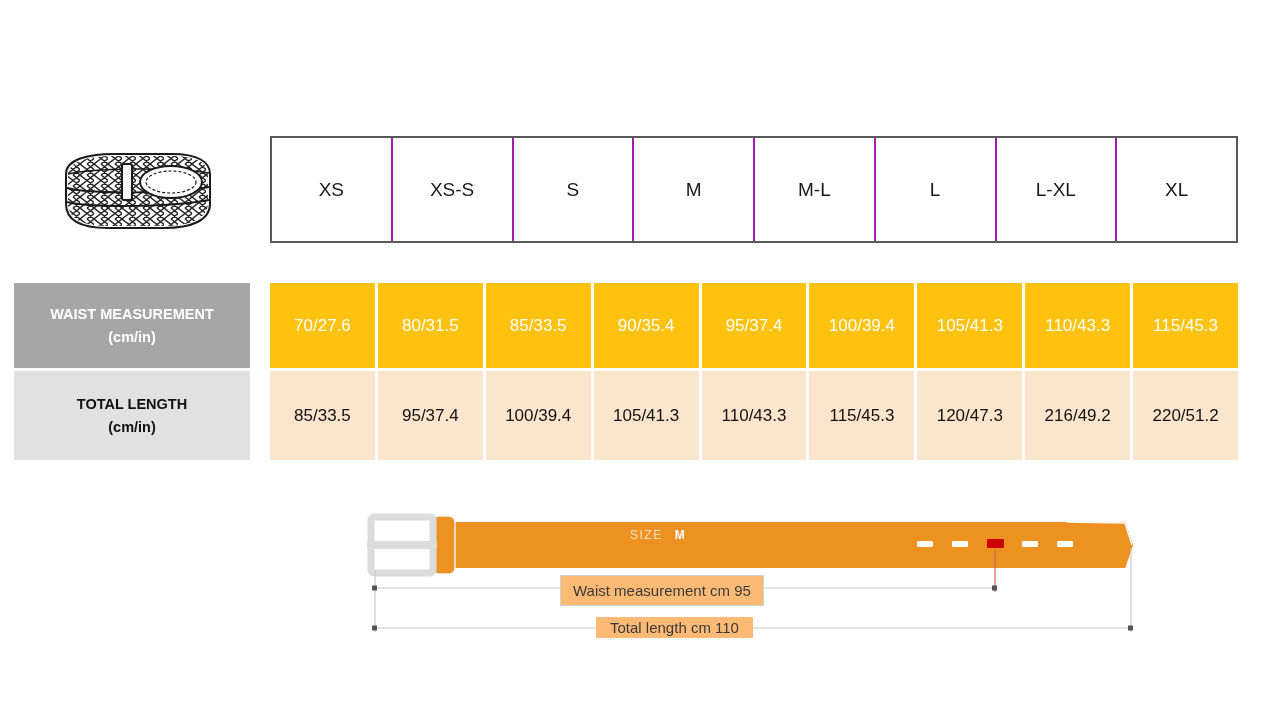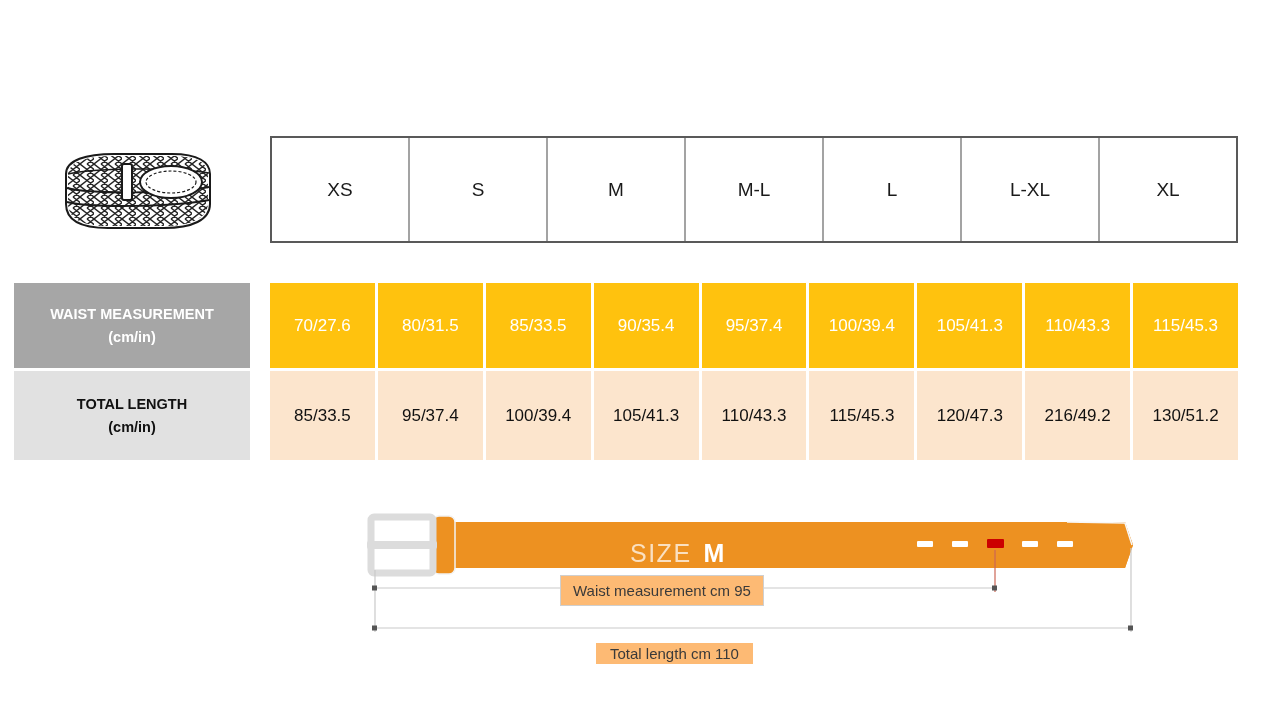--- a/index.html
+++ b/index.html
@@ -37,21 +37,21 @@
     box-sizing: border-box;
     background: #ffffff;
   }
   .size-header-cell {
     flex: 1 1 0;
     display: flex;
     align-items: center;
     justify-content: center;
     font-size: 19px;
     color: #1a1a1a;
-    border-right: 2px solid #a3a3a3;
+    border-right: 2px solid #a21caf;
     box-sizing: border-box;
   }
   .size-header-cell:last-child { border-right: none; }
 
   
   #measure-block {
     position: absolute;
     left: 14px;
     top: 283px;
     width: 1224px;
@@ -102,22 +102,22 @@
   #belt-diagram {
     position: absolute;
     left: 355px;
     top: 500px;
     width: 800px;
     height: 150px;
   }
   #size-badge {
     position: absolute;
     left: 275px;
-    top: 39px;
-    font-size: 25px;
+    top: 28px;
+    font-size: 12px;
     letter-spacing: 1.5px;
     white-space: nowrap;
     pointer-events: none;
   }
   #size-badge .size-word { color: rgba(255,255,255,0.72); }
   #size-badge .size-value { color: #ffffff; font-weight: bold; margin-left: 12px; letter-spacing: 0.5px; }
 
   .dim-label {
     position: absolute;
     font-size: 15px;
@@ -128,21 +128,20 @@
   #waist-dim-label {
     left: 205px;
     top: 75px;
     padding: 6px 12px;
     border: 1px solid #cfcfcf;
   }
   #length-dim-label {
     left: 241px;
     top: 117px;
     padding: 2px 14px;
-    margin-top: 26px;
   }
 </style>
 </head>
 <body>
 
 <div id="product-icon">
   <svg viewBox="0 0 170 100" width="170" height="100">
     <defs>
       <pattern id="braid" width="14" height="11" patternUnits="userSpaceOnUse">
         <path d="M0 0 L7 5.5 L0 11 M7 0 L14 5.5 L7 11 M14 0 L7 5.5 L14 11" fill="none" stroke="#1a1a1a" stroke-width="1.4"></path>
@@ -160,20 +159,21 @@
 
     <rect x="70" y="22" width="10" height="36" rx="2" fill="#ffffff" stroke="#1a1a1a" stroke-width="2"></rect>
 
     <ellipse cx="119" cy="40" rx="31" ry="16" fill="#ffffff" stroke="#1a1a1a" stroke-width="2"></ellipse>
     <ellipse cx="119" cy="40" rx="25" ry="11" fill="none" stroke="#1a1a1a" stroke-width="1.2" stroke-dasharray="3 2"></ellipse>
   </svg>
 </div>
 
 <div id="size-header-row">
   <div class="size-header-cell">XS</div>
+  <div class="size-header-cell">XS-S</div>
   <div class="size-header-cell">S</div>
   <div class="size-header-cell">M</div>
   <div class="size-header-cell">M-L</div>
   <div class="size-header-cell">L</div>
   <div class="size-header-cell">L-XL</div>
   <div class="size-header-cell">XL</div>
 </div>
 
 <div id="measure-block">
 
@@ -202,21 +202,21 @@
     </div>
     <div class="value-cells">
       <div class="value-cell">85/33.5</div>
       <div class="value-cell">95/37.4</div>
       <div class="value-cell">100/39.4</div>
       <div class="value-cell">105/41.3</div>
       <div class="value-cell">110/43.3</div>
       <div class="value-cell">115/45.3</div>
       <div class="value-cell">120/47.3</div>
       <div class="value-cell">216/49.2</div>
-      <div class="value-cell">130/51.2</div>
+      <div class="value-cell">220/51.2</div>
     </div>
   </div>
 
 </div>
 
 <div id="belt-diagram">
   <svg viewBox="0 0 800 150" width="800" height="150">
 
     <path d="M78 22 L770 22 L778 45 L770 68 L78 68 Z" fill="#ed9121"></path>
 

